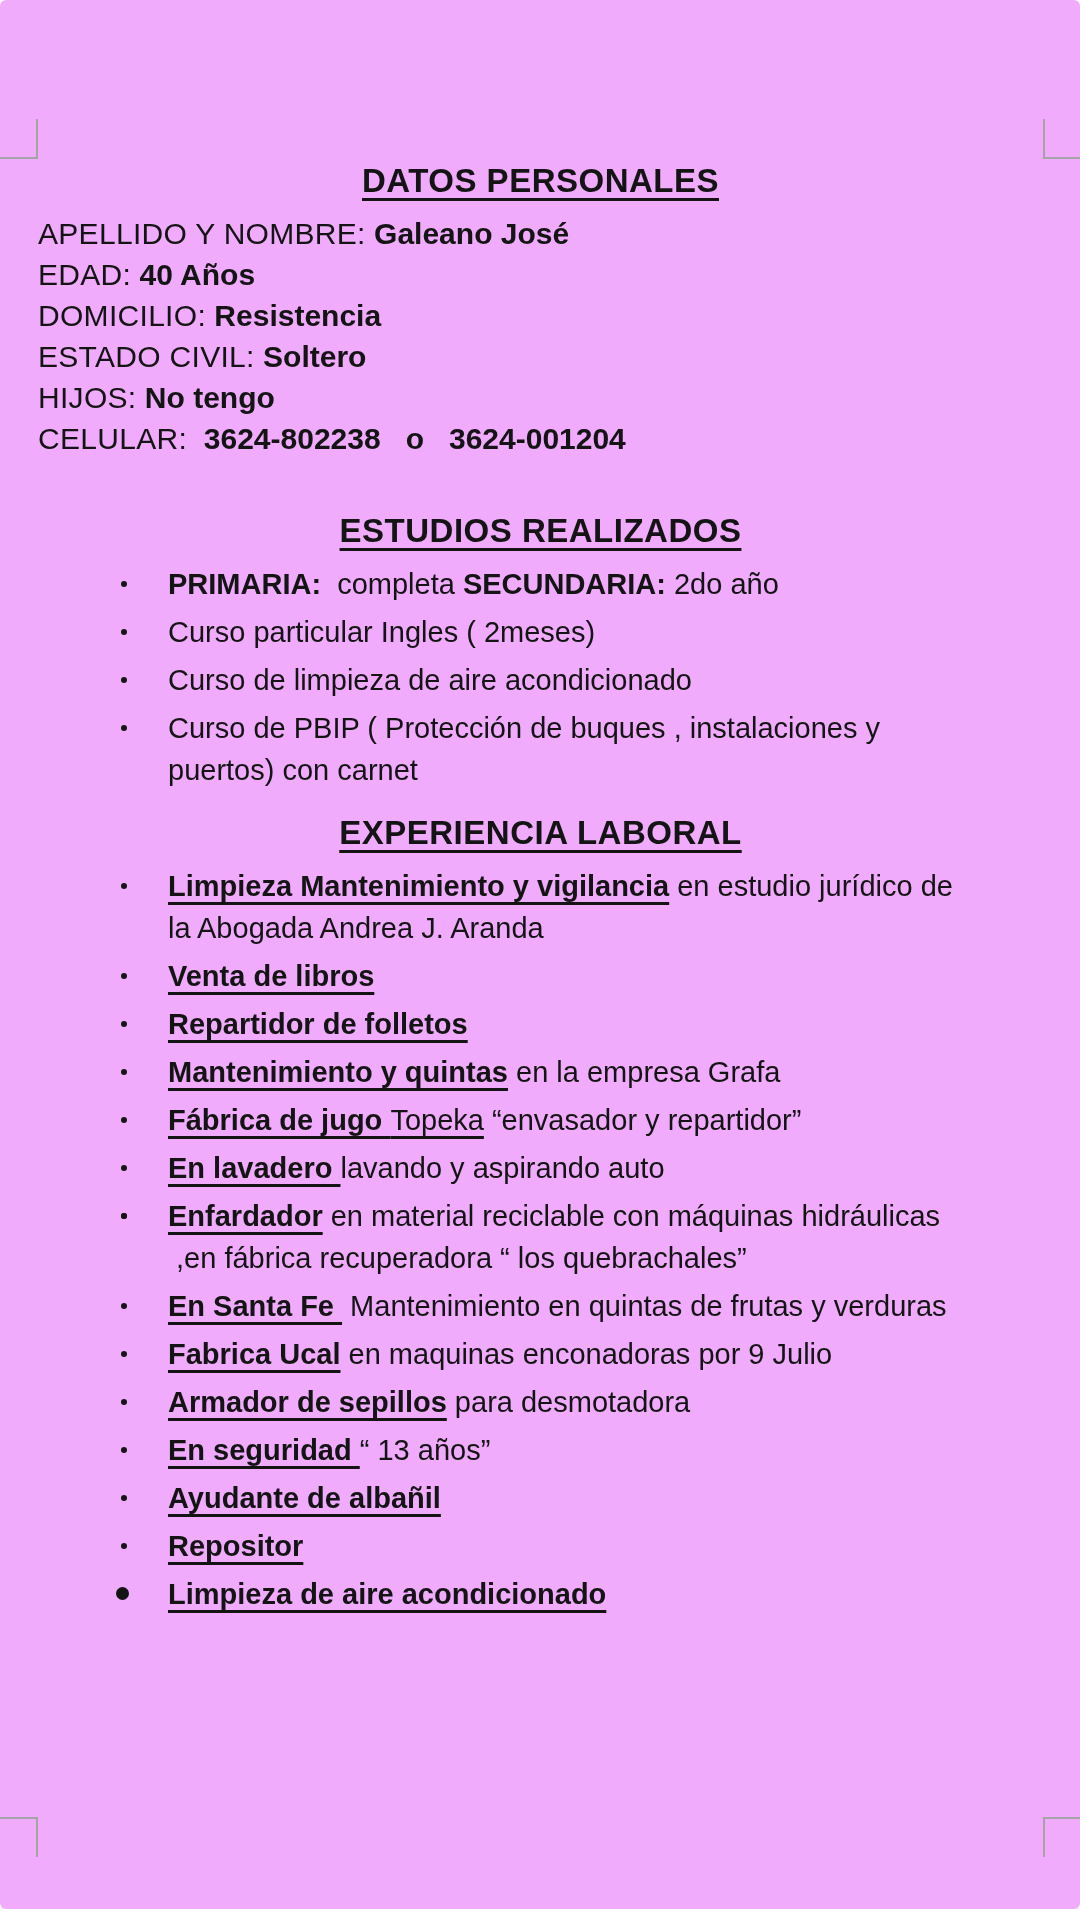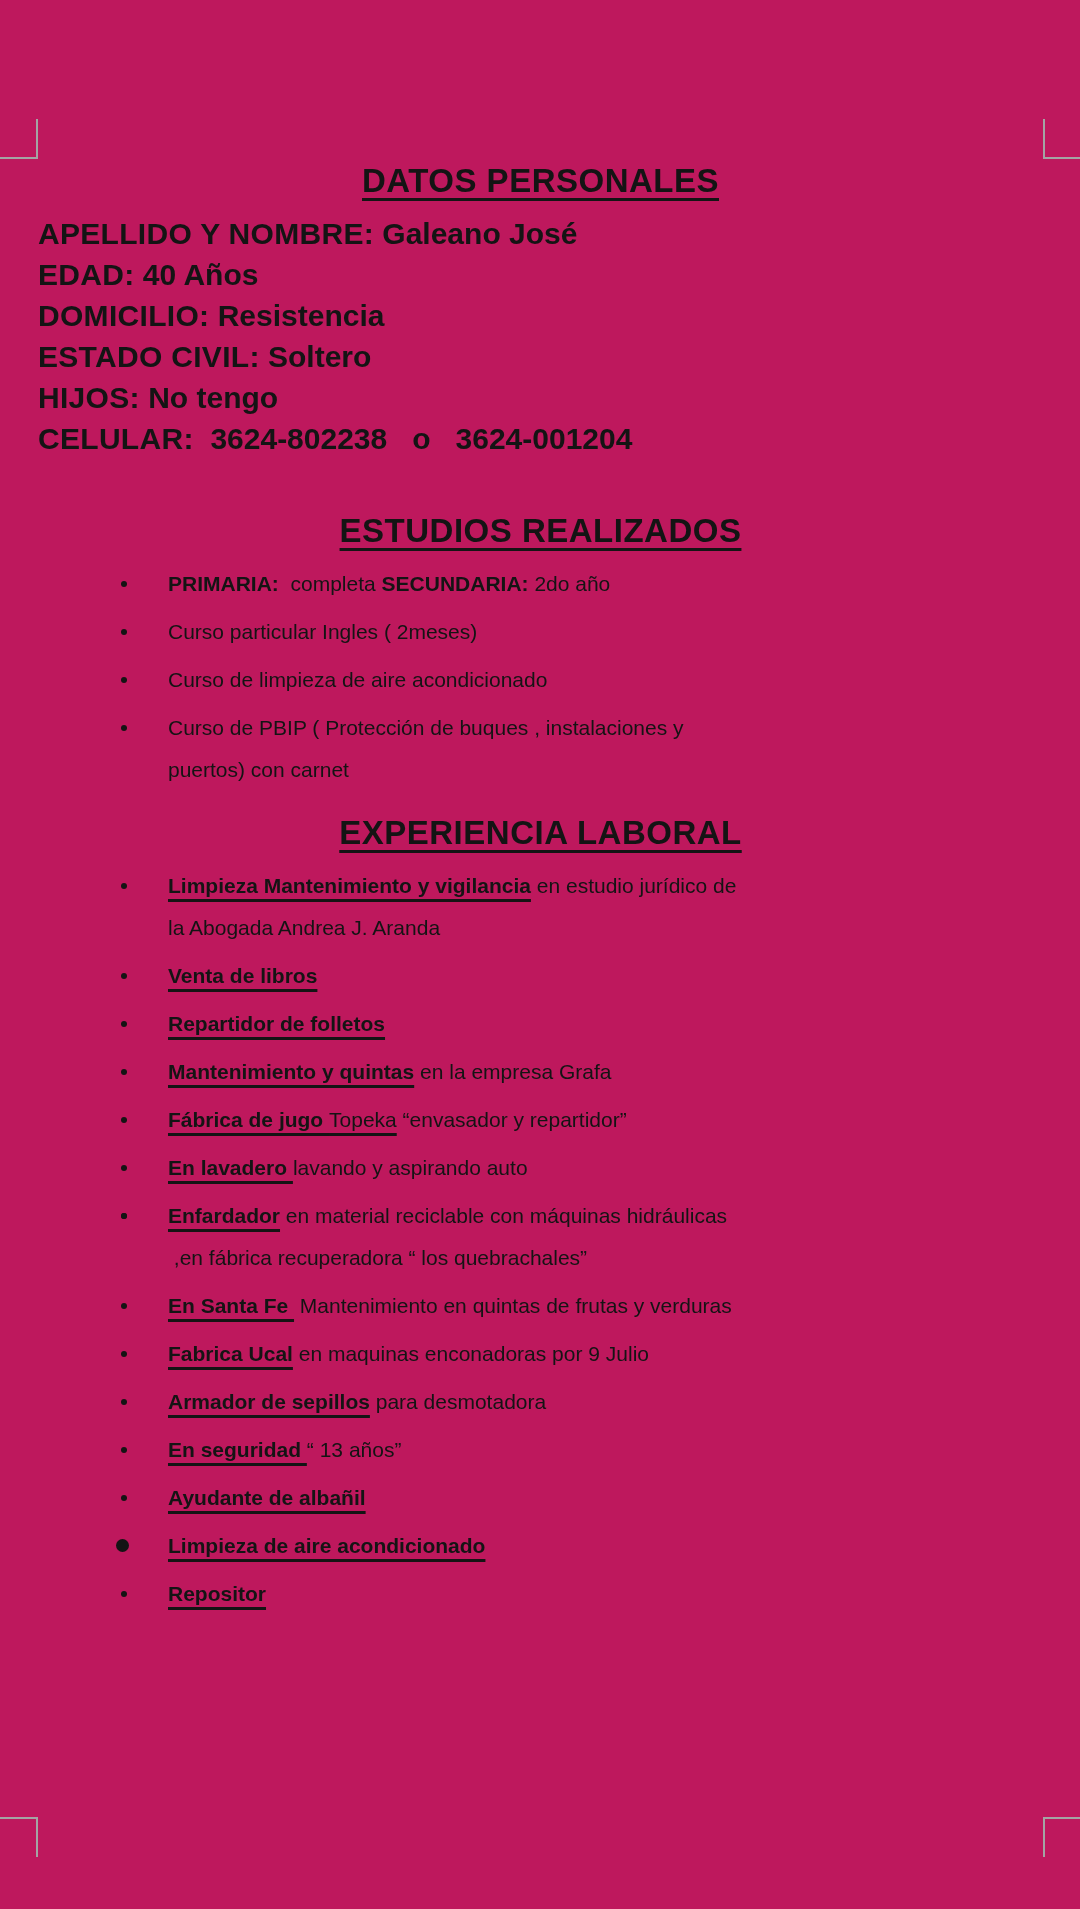--- a/index.html
+++ b/index.html
@@ -4,21 +4,21 @@
 <style>
   html, body { margin: 0; padding: 0; }
   body {
     width: 1080px; height: 1909px;
     background: #ffffff;
     font-family: "Liberation Sans", "DejaVu Sans", sans-serif;
     color: #141414;
     position: relative;
     overflow: hidden;
   }
-  .page { position: absolute; inset: 0; background: #be185d; }
+  .page { position: absolute; inset: 0; background: #f0abfc; border-radius: 6px; }
 
   
   .crop { position: absolute; width: 36px; height: 38px; }
   .crop.tl { left: 0;      top: 119px;  border-right: 2px solid #a4a4a4; border-bottom: 2px solid #a4a4a4; }
   .crop.tr { left: 1043px; top: 119px;  border-left:  2px solid #a4a4a4; border-bottom: 2px solid #a4a4a4; width: 37px; }
   .crop.bl { left: 0;      top: 1817px; border-right: 2px solid #a4a4a4; border-top:    2px solid #a4a4a4; }
   .crop.br { left: 1043px; top: 1817px; border-left:  2px solid #a4a4a4; border-top:    2px solid #a4a4a4; width: 37px; }
 
   .content {
     position: absolute;
@@ -39,28 +39,28 @@
     text-underline-offset: 6px;
   }
   .sec-2 { margin-top: 50px; }   
   .sec-4 { margin-top: 20px; }   
 
   .field-line {
     font-size: 30px;
     line-height: 41px;
     white-space: pre-wrap;
   }
-  .field-label { font-weight: 700; letter-spacing: 0.3px; }
+  .field-label { font-weight: 400; letter-spacing: 0.3px; }
   .field-value { font-weight: 700; }
 
   .bullet-list { margin: 0; padding: 0; }
   .bullet-item {
     position: relative;
     padding-left: 130px;
-    font-size: 21px;
+    font-size: 29px;
     line-height: 42px;
     margin: 6px 0;
   }
   .bullet-text { white-space: pre-wrap; }
   .dot {
     position: absolute;
     left: 83px; top: 18px;
     width: 6px; height: 6px;
     border-radius: 50%;
     background: #141414;
@@ -110,17 +110,17 @@
         <div class="bullet-item"><span class="dot"></span><span class="bullet-text"><span class="run-b run-u">Fábrica de jugo </span><span class="run-u">Topeka</span><span class=""> “envasador y repartidor”</span></span></div>
         <div class="bullet-item"><span class="dot"></span><span class="bullet-text"><span class="run-b run-u">En lavadero </span><span class="">lavando y aspirando auto</span></span></div>
         <div class="bullet-item"><span class="dot"></span></div>
         <div class="bullet-item"><span class="dot"></span><span class="bullet-text"><span class="run-b run-u">Enfardador</span><span class=""> en material reciclable con máquinas hidráulicas
  ,en fábrica recuperadora “ los quebrachales”</span></span></div>
         <div class="bullet-item"><span class="dot"></span><span class="bullet-text"><span class="run-b run-u">En Santa Fe </span><span class=""> Mantenimiento en quintas de frutas y verduras</span></span></div>
         <div class="bullet-item"><span class="dot"></span><span class="bullet-text"><span class="run-b run-u">Fabrica Ucal</span><span class=""> en maquinas enconadoras por 9 Julio</span></span></div>
         <div class="bullet-item"><span class="dot"></span><span class="bullet-text"><span class="run-b run-u">Armador de sepillos</span><span class=""> para desmotadora</span></span></div>
         <div class="bullet-item"><span class="dot"></span><span class="bullet-text"><span class="run-b run-u">En seguridad </span><span class="">“ 13 años”</span></span></div>
         <div class="bullet-item"><span class="dot"></span><span class="bullet-text"><span class="run-b run-u">Ayudante de albañil</span></span></div>
+        <div class="bullet-item"><span class="dot"></span><span class="bullet-text"><span class="run-b run-u">Repositor</span></span></div>
         <div class="bullet-item"><span class="dot big"></span><span class="bullet-text"><span class="run-b run-u">Limpieza de aire acondicionado</span></span></div>
-        <div class="bullet-item"><span class="dot"></span><span class="bullet-text"><span class="run-b run-u">Repositor</span></span></div>
       </div>
     </div>
 </div>
 
 </body></html>

